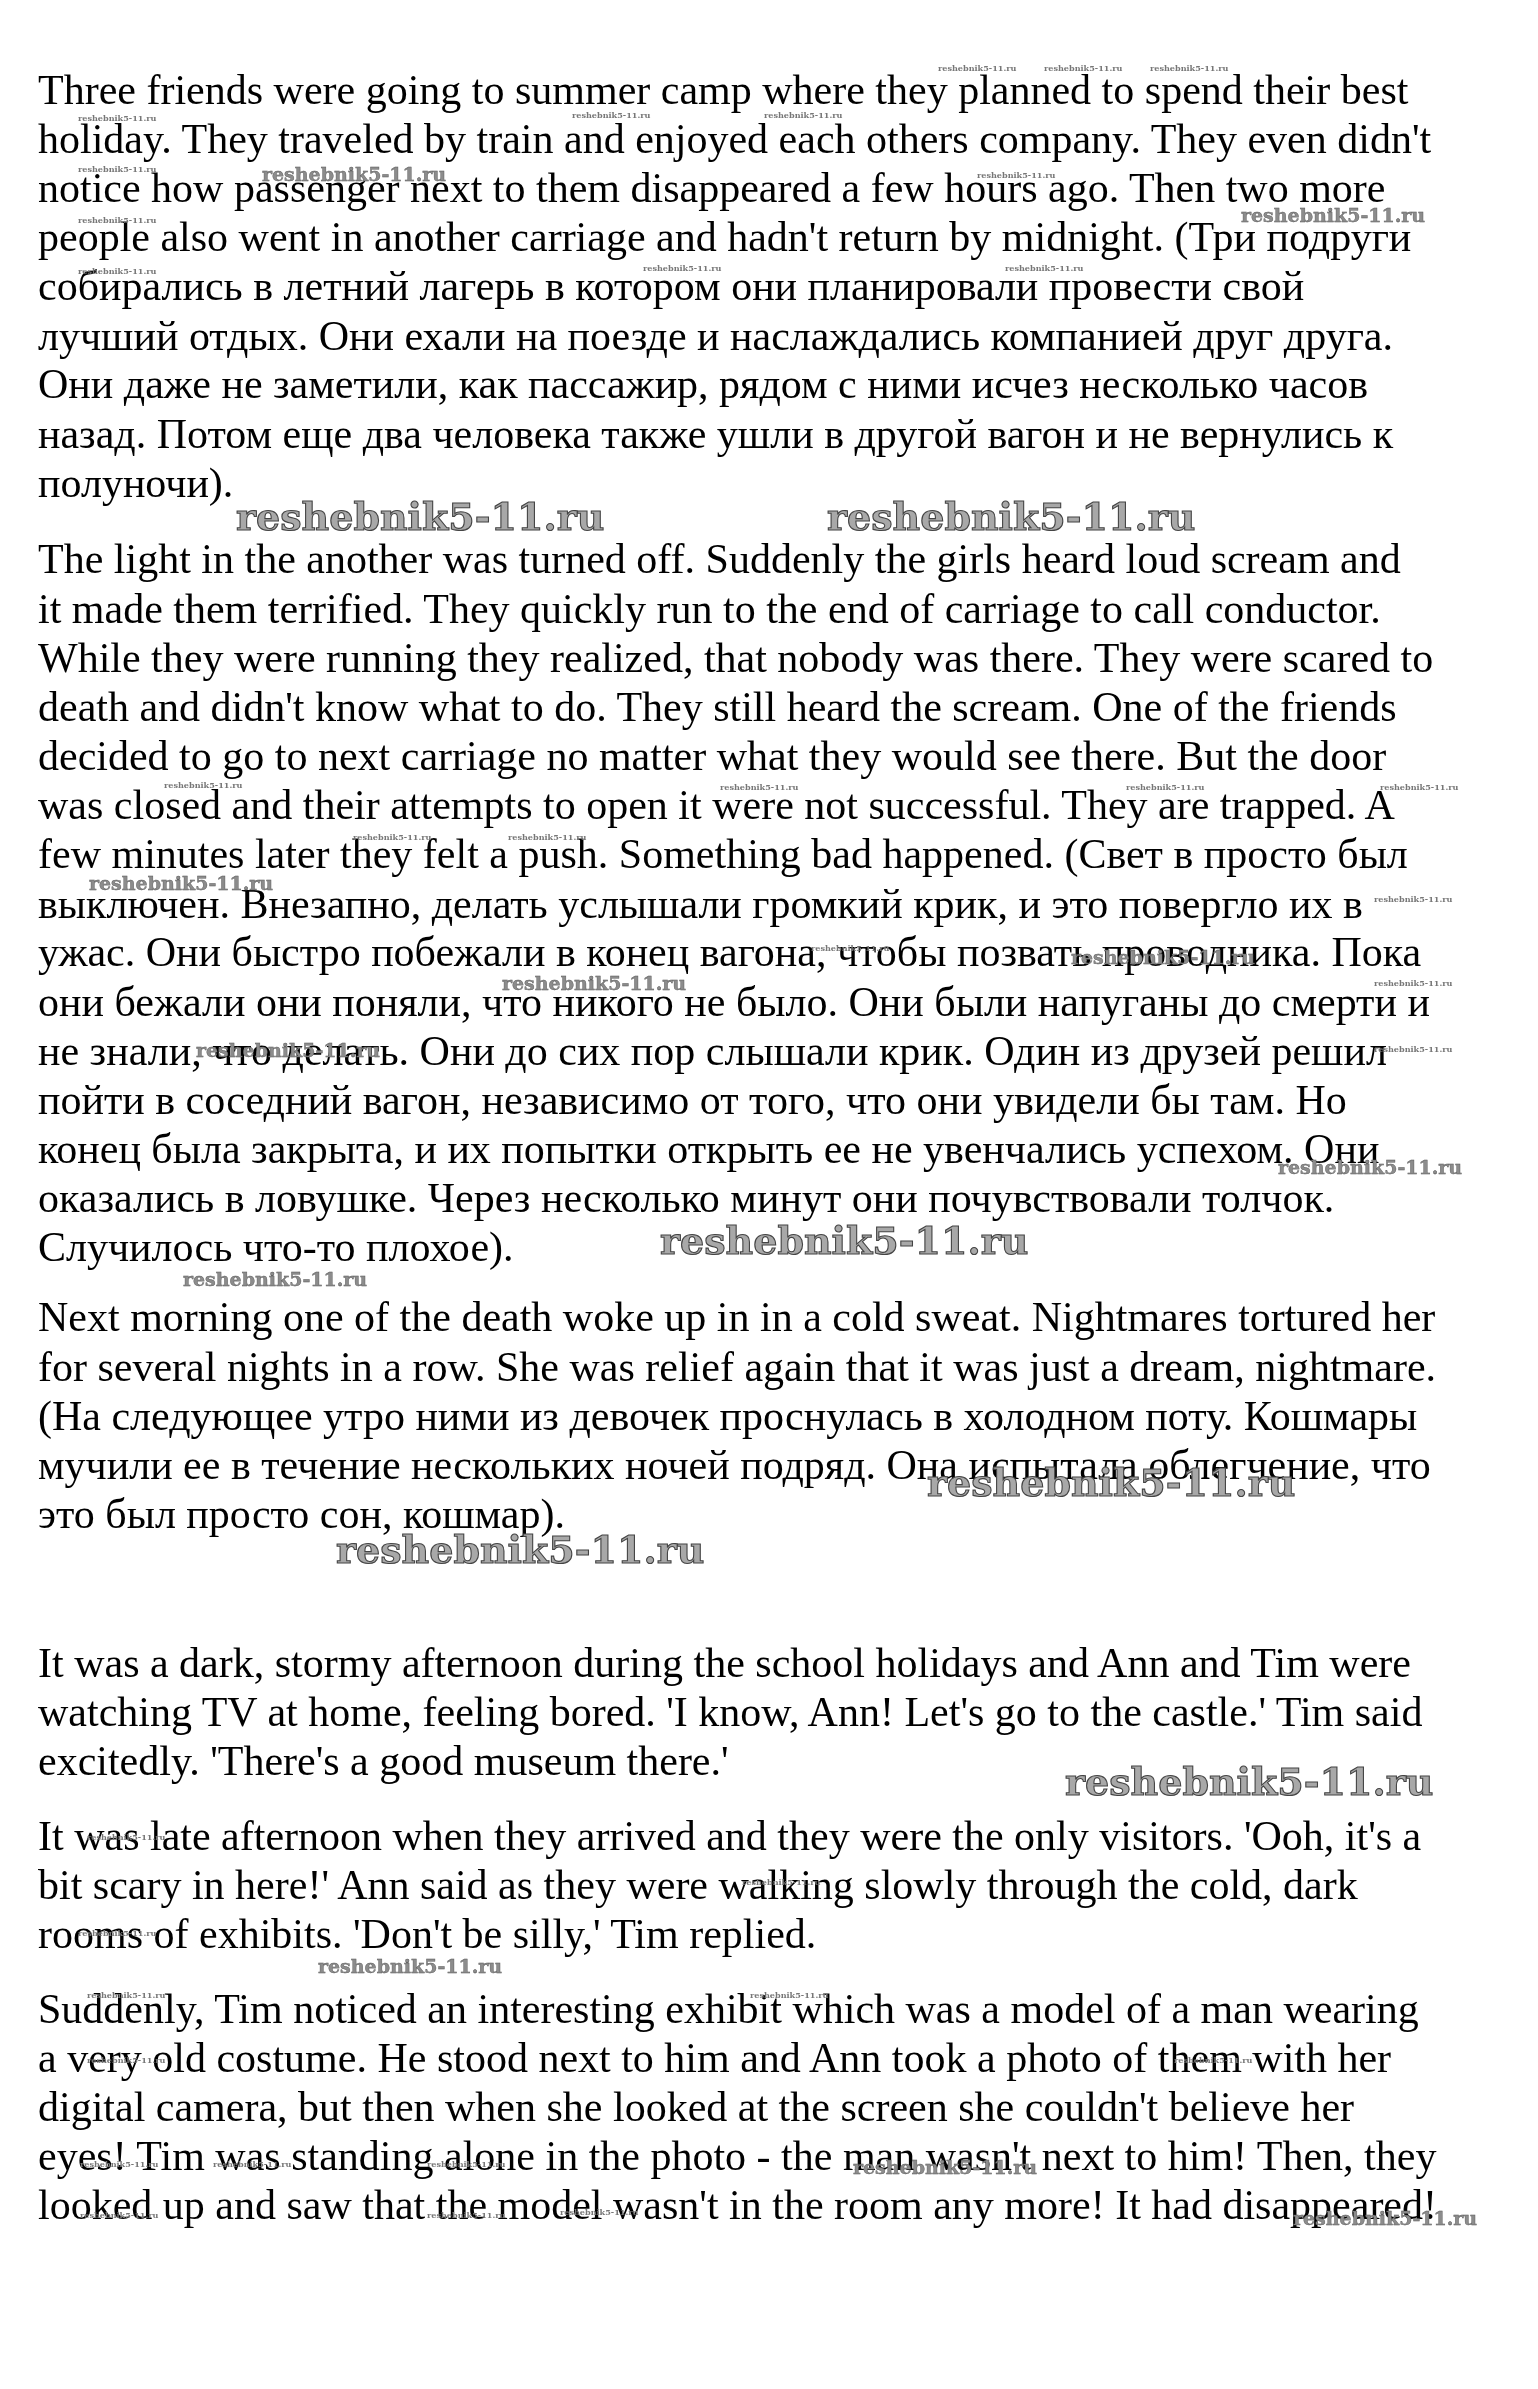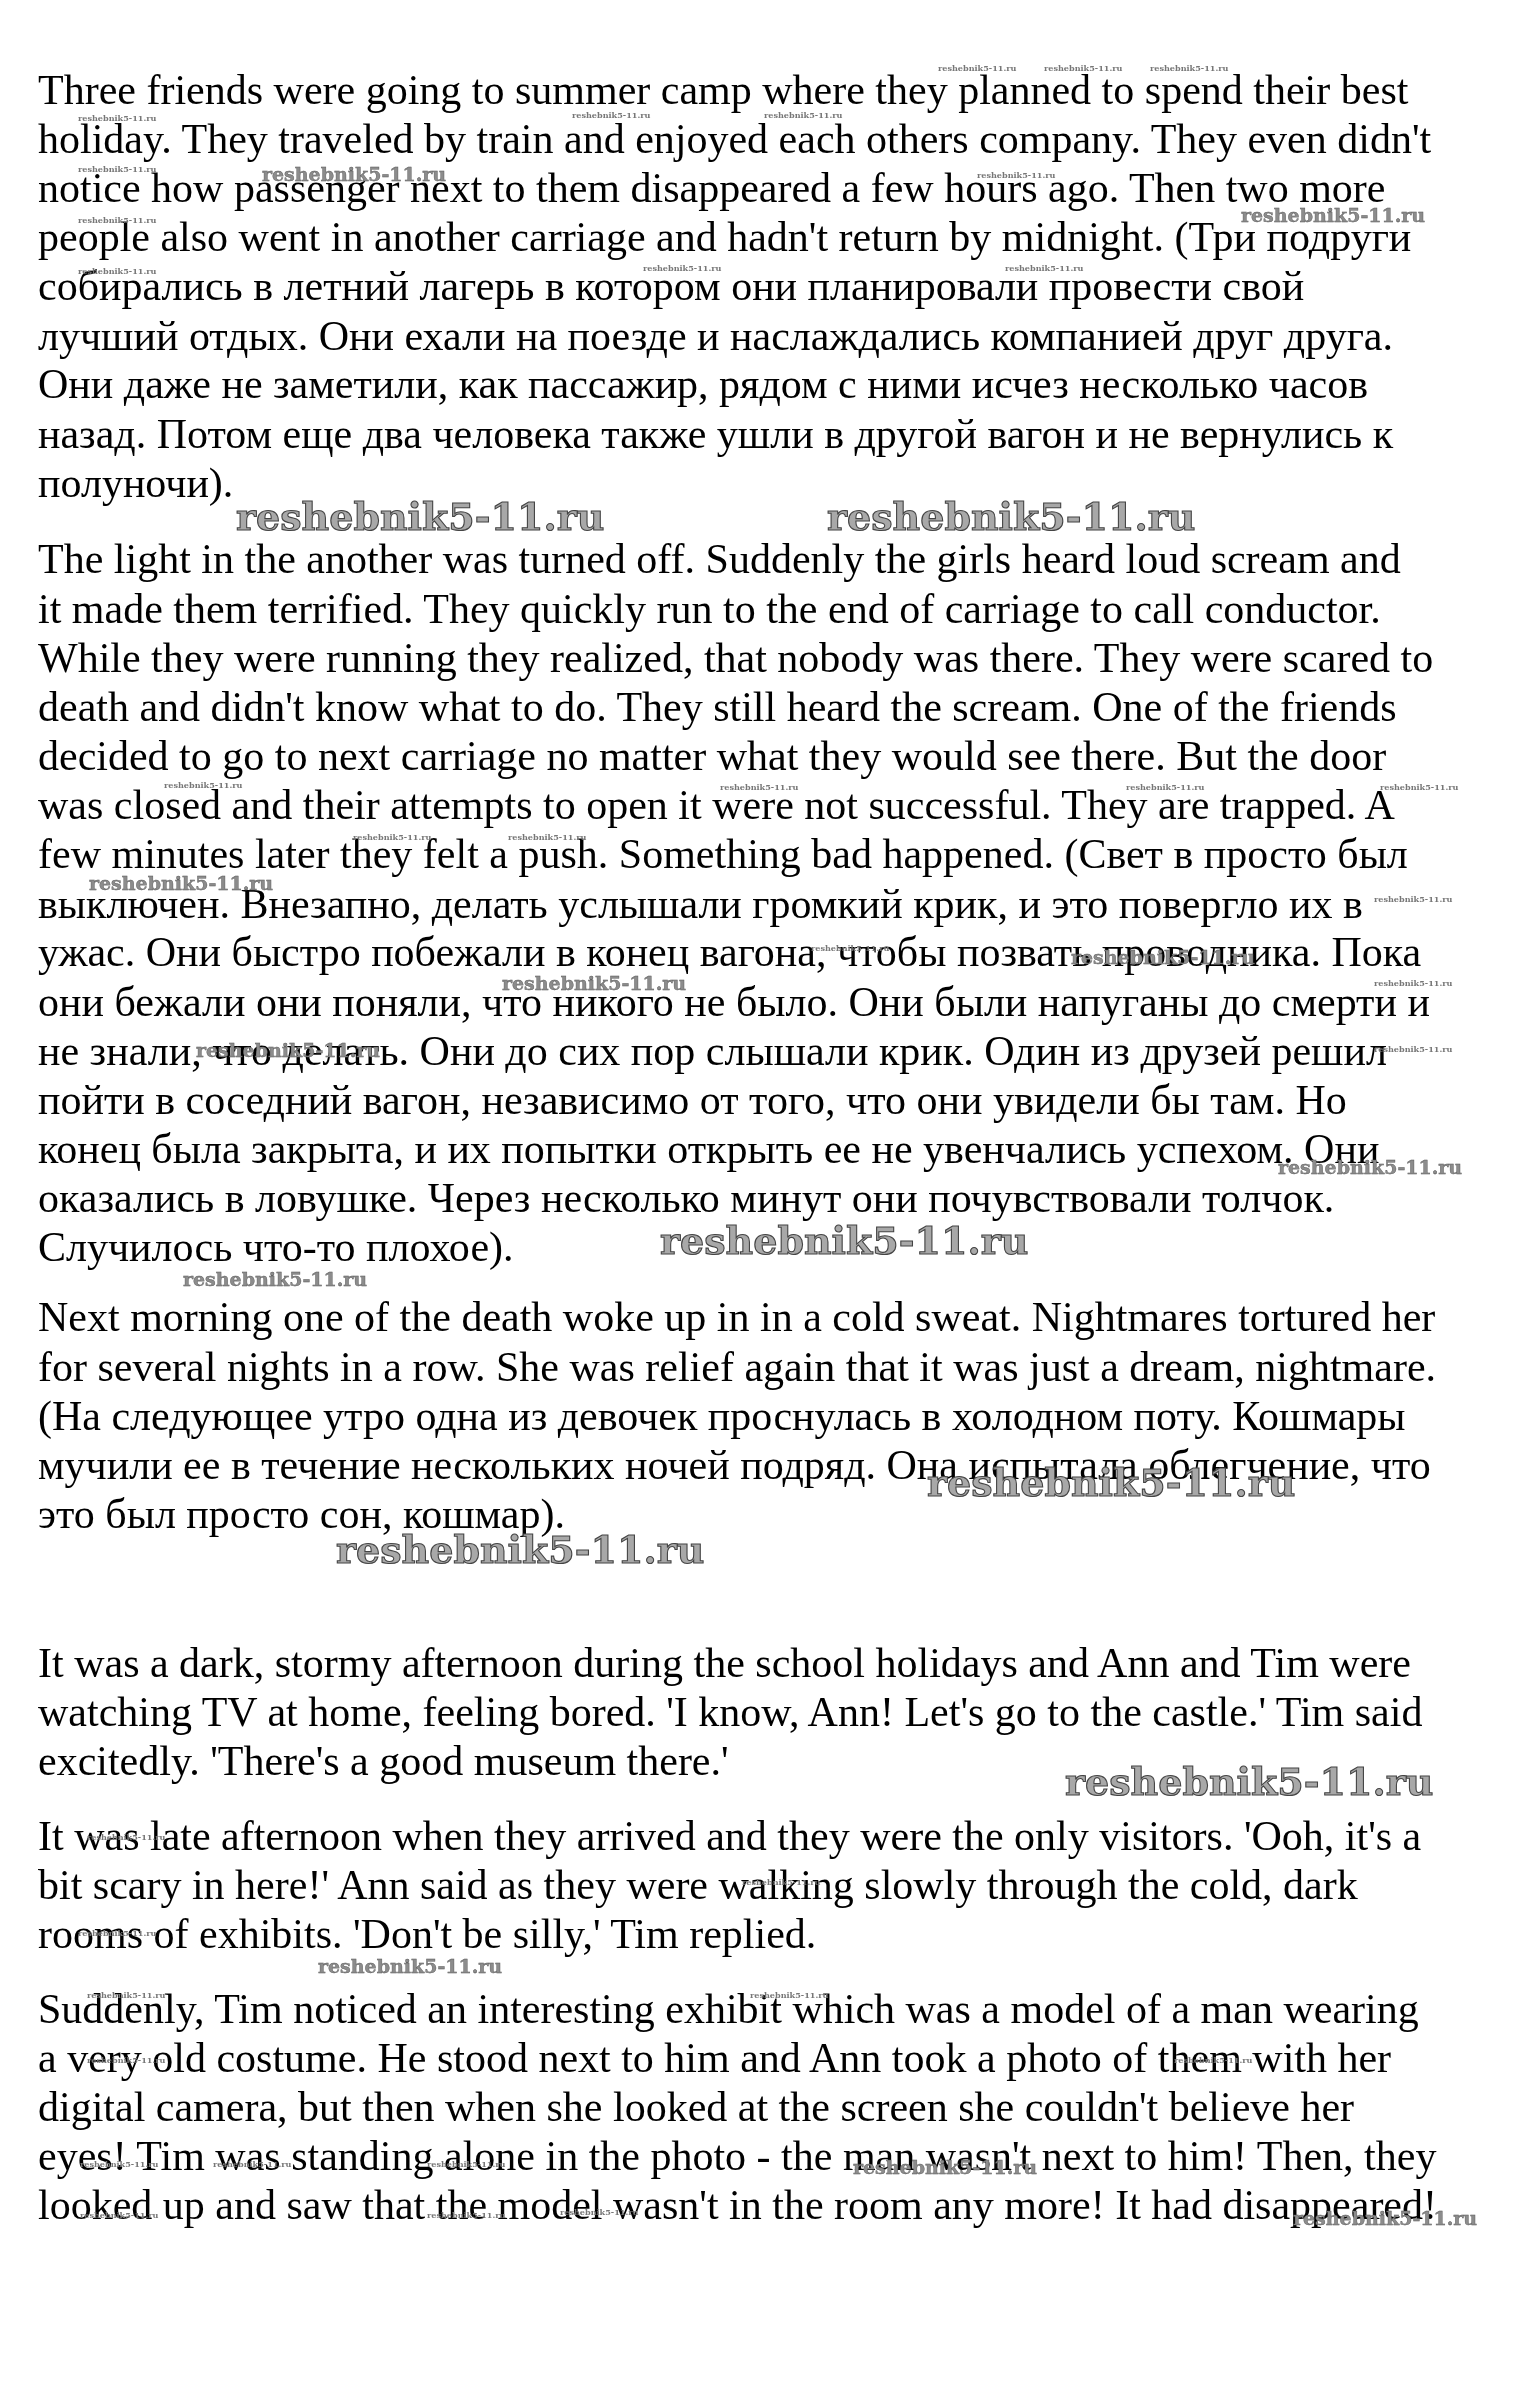--- a/index.html
+++ b/index.html
@@ -54,21 +54,21 @@
     <div class="line" style="top:1027px">не знали, что делать. Они до сих пор слышали крик. Один из друзей решил</div>
     <div class="line" style="top:1076px">пойти в соседний вагон, независимо от того, что они увидели бы там. Но</div>
     <div class="line" style="top:1125px">конец была закрыта, и их попытки открыть ее не увенчались успехом. Они</div>
     <div class="line" style="top:1174px">оказались в ловушке. Через несколько минут они почувствовали толчок.</div>
     <div class="line" style="top:1223px">Случилось что-то плохое).</div>
   </div>
 
   <div>
     <div class="line" style="top:1293px">Next morning one of the death woke up in in a cold sweat. Nightmares tortured her</div>
     <div class="line" style="top:1343px">for several nights in a row. She was relief again that it was just a dream, nightmare.</div>
-    <div class="line" style="top:1392px">(На следующее утро одна из девочек проснулась в холодном поту. Кошмары</div>
+    <div class="line" style="top:1392px">(На следующее утро ними из девочек проснулась в холодном поту. Кошмары</div>
     <div class="line" style="top:1441px">мучили ее в течение нескольких ночей подряд. Она испытала облегчение, что</div>
     <div class="line" style="top:1490px">это был просто сон, кошмар).</div>
   </div>
 
   <div>
     <div class="line" style="top:1639px">It was a dark, stormy afternoon during the school holidays and Ann and Tim were</div>
     <div class="line" style="top:1688px">watching TV at home, feeling bored. 'I know, Ann! Let's go to the castle.' Tim said</div>
     <div class="line" style="top:1737px">excitedly. 'There's a good museum there.'</div>
   </div>
 

